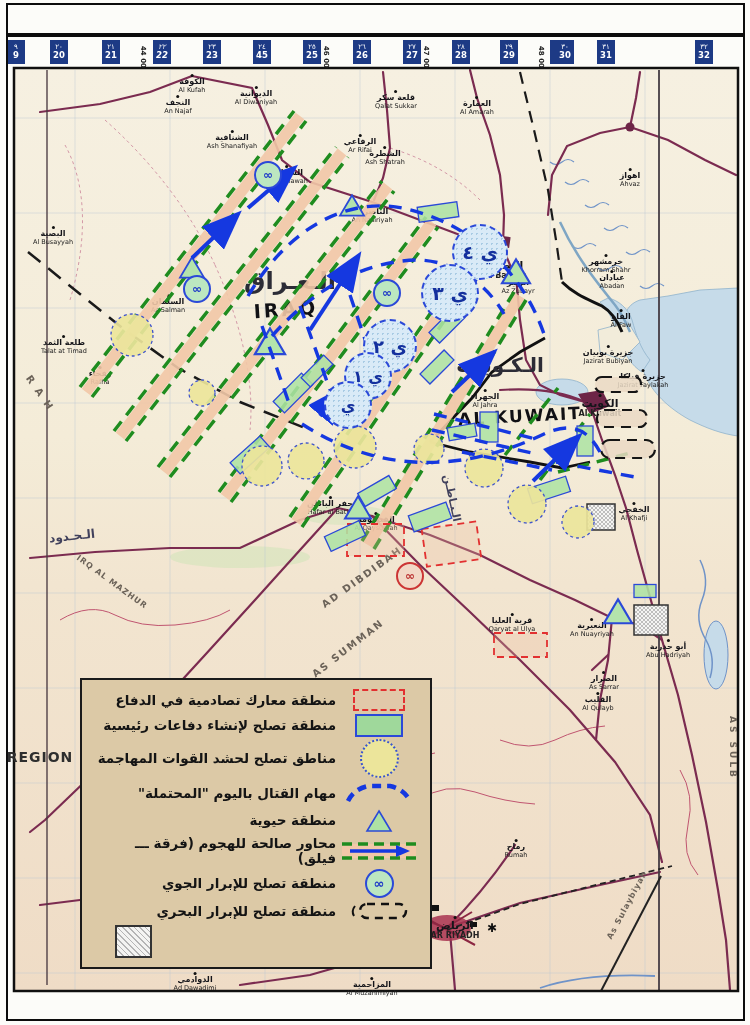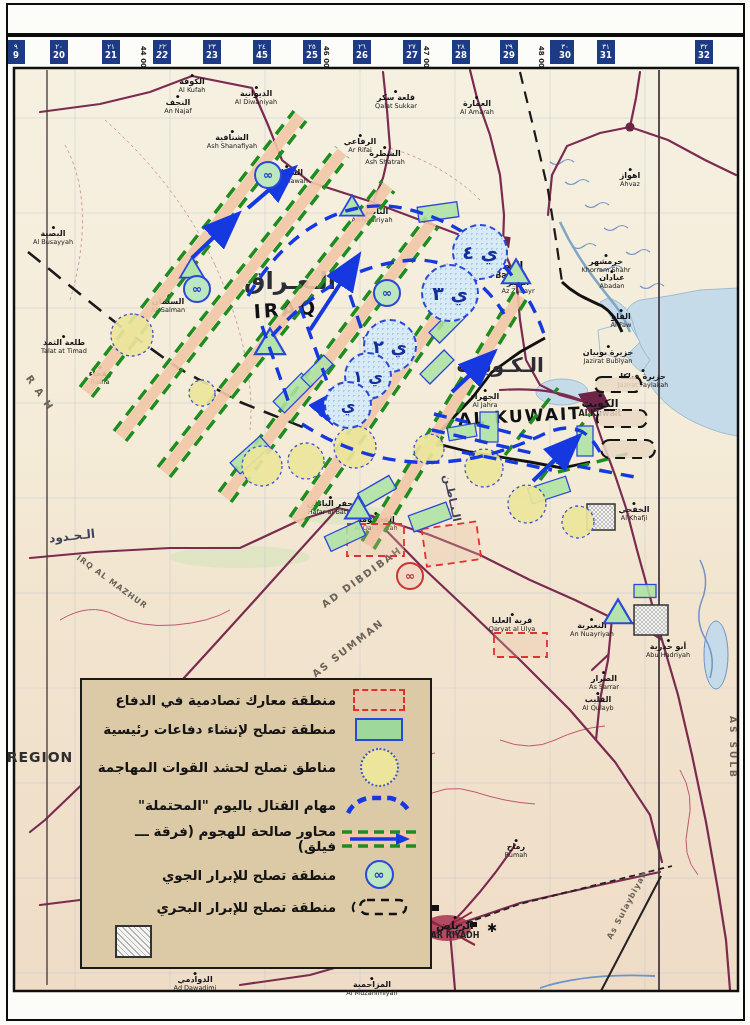--- a/index.html
+++ b/index.html
@@ -549,20 +549,28 @@
       </div>
       <div class="lrow">
         <div class="ltext">مهام القتال باليوم "المحتملة"</div>
         <div class="lsym">
           <svg width="70" height="24">
             <path d="M4,20 Q10,8 24,5 H46 Q60,8 66,20" fill="none" stroke="#1538e0" stroke-width="4.5" stroke-dasharray="9,6"></path>
           </svg>
         </div>
       </div>
       <div class="lrow">
+        <div class="ltext">منطقة حيوية</div>
+        <div class="lsym">
+          <svg width="30" height="26">
+            <path d="M15,3 L27,23 L3,23 Z" fill="#aee2a4" stroke="#2b49d8" stroke-width="1.6"></path>
+          </svg>
+        </div>
+      </div>
+      <div class="lrow">
         <div class="ltext">محاور صالحة للهجوم (فرقة ـــ فيلق)</div>
         <div class="lsym">
           <svg width="78" height="22">
             <rect x="2" y="4" width="74" height="14" fill="#f2c8a8"></rect>
             <line x1="2" y1="4" x2="76" y2="4" stroke="#1f8c1f" stroke-width="3.5" stroke-dasharray="10,6"></line>
             <line x1="2" y1="18" x2="76" y2="18" stroke="#1f8c1f" stroke-width="3.5" stroke-dasharray="10,6"></line>
             <line x1="10" y1="11" x2="58" y2="11" stroke="#1538e0" stroke-width="3.5"></line>
             <path d="M56,5 L70,11 L56,17 Z" fill="#1538e0"></path>
           </svg>
         </div>

